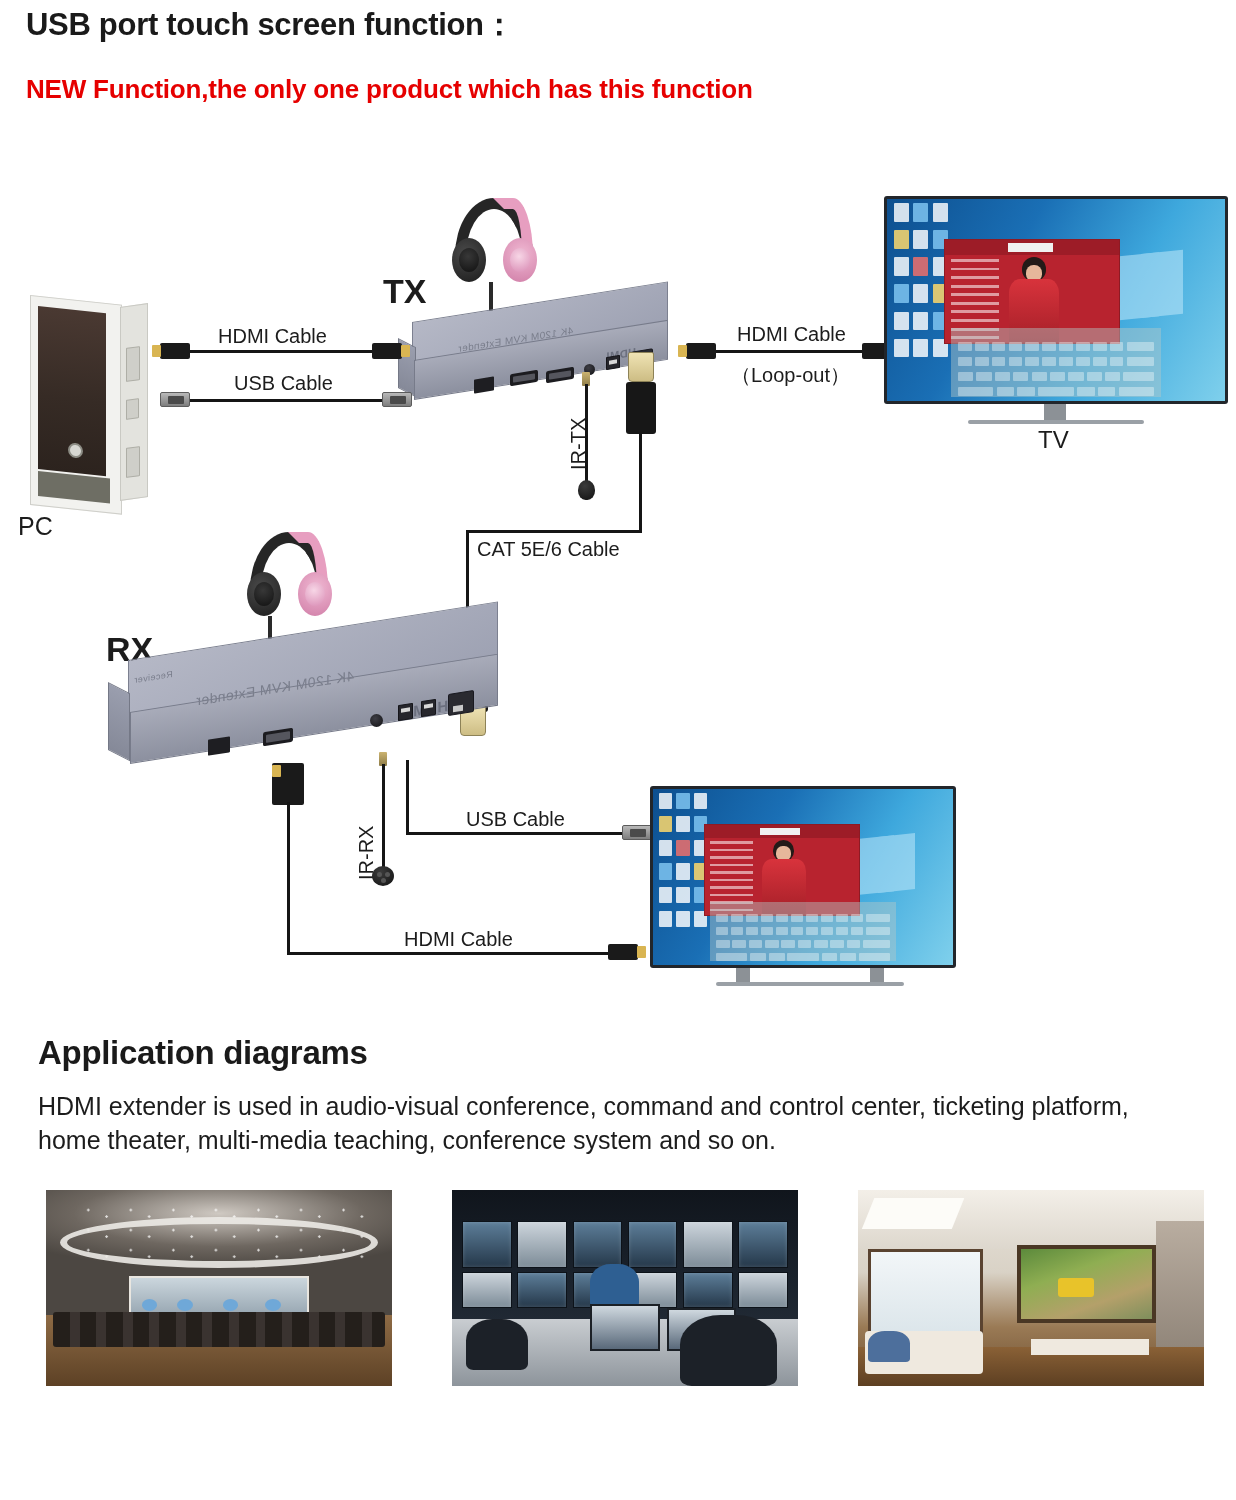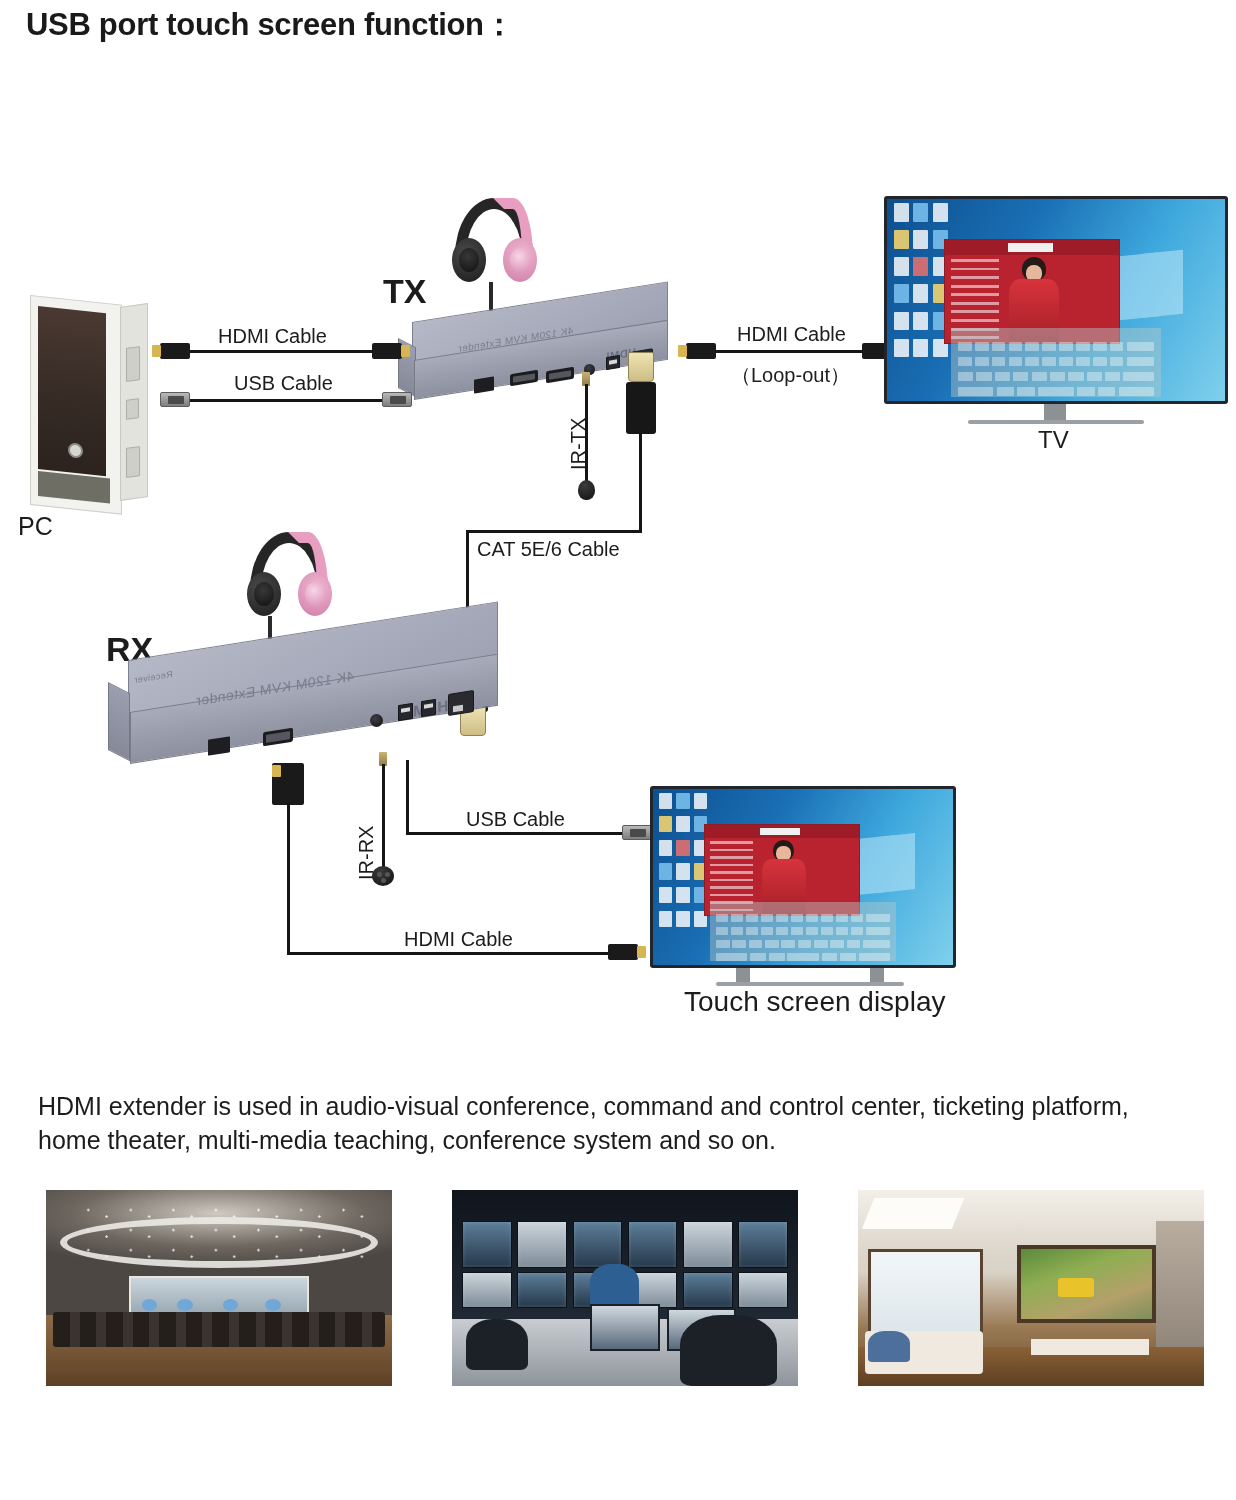--- a/index.html
+++ b/index.html
@@ -674,20 +674,21 @@
     width: 34%; height: 8%;
     background: #efe9df;
   }
 </style>
 </head>
 <body>
 
 <div id="page">
 
   <div class="hdr-title">USB port touch screen function：</div>
+  <div class="hdr-sub">NEW Function,the only one product which has this function</div>
 
   <div id="pc">
     <div class="pc-side"></div>
     <div class="pc-face"></div>
     <div class="pc-base"></div>
     <div class="pc-right"></div>
     <div class="pc-power"></div>
     <div class="pc-slot" style="left:96px;top:52px;width:14px;height:34px;transform:skewY(-8deg);"></div>
     <div class="pc-slot" style="left:96px;top:104px;width:13px;height:20px;transform:skewY(-8deg);"></div>
     <div class="pc-slot" style="left:96px;top:152px;width:14px;height:30px;transform:skewY(-8deg);"></div>
@@ -989,22 +990,22 @@
               <div class="kb-key"></div>
               <div class="kb-key w2"></div>
           </div>
         </div>
       </div>
     </div>
   </div>
   <div class="tv-stand-neck" style="left:736px;top:968px;width:14px;height:16px;"></div>
   <div class="tv-stand-neck" style="left:870px;top:968px;width:14px;height:16px;"></div>
   <div class="tv-stand-foot" style="left:716px;top:982px;width:188px;"></div>
-  <div class="dlabel med" style="left:684px;top:986px;font-size:28px;">Touch screen display</div>
-
+
+  <div class="app-title">Application diagrams</div>
   <div class="app-body">HDMI extender is used in audio-visual conference, command and control center, ticketing platform, home theater, multi-media teaching, conference system and so on.</div>
 
   <div class="photo" style="left:46px;">
     <div class="ph1">
       <div class="ph1-dots"></div>
       <div class="ph1-ring"></div>
       <div class="ph1-screen">
         <i style="left:6%"></i>
           <i style="left:26%"></i>
           <i style="left:52%"></i>

